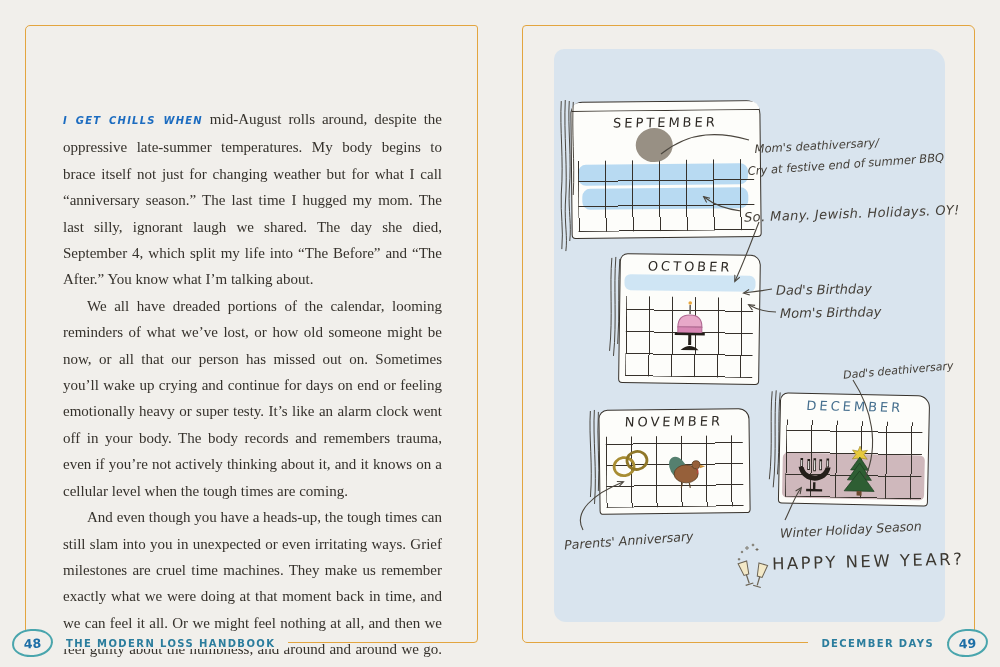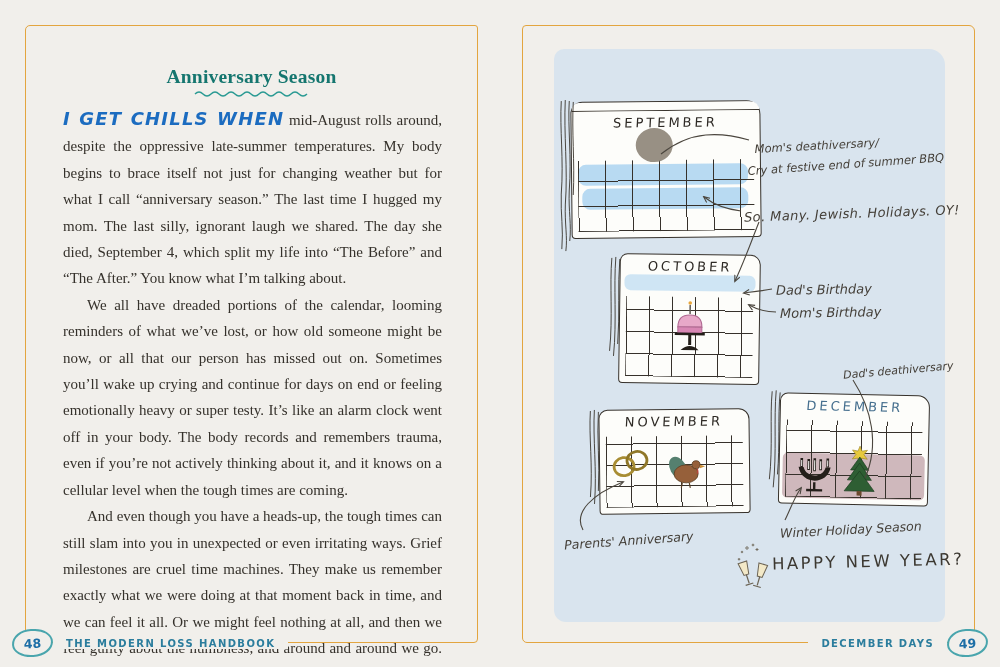--- a/index.html
+++ b/index.html
@@ -16,21 +16,21 @@
   .page-title { font-family:"Liberation Serif", serif; font-weight:bold;
                 font-size:19.5px; color:#15766f; letter-spacing:.2px; }
   .wavy { display:block; margin:1px auto 0; }
 
   .body-text { position:absolute; left:37px; right:35px; top:80px;
                font-size:15px; line-height:26.4px; color:#35312b;
                text-align:justify; }
   .body-text p { margin:0; }
   .body-text p.indent { text-indent:24px; }
   .lead-in { font-family:"DejaVu Sans", sans-serif; font-style:italic;
-             font-weight:bold; color:#1c6cc0; font-size:18px;
+             font-weight:bold; color:#1c6cc0; font-size:10px;
              letter-spacing:1.2px; }
 
   .footer { position:absolute; bottom:-15px; display:flex; align-items:center; }
   .footer-left  { left:-14px; right:0; }
   .footer-right { right:-14px; left:0; justify-content:flex-end; }
   .pg-oval { width:41px; height:28px; border:2px solid #49a5ad; border-radius:50% 48% 52% 50%/55% 50% 55% 48%;
              background:#f1efeb; display:flex; align-items:center; justify-content:center;
              font-family:"DejaVu Sans", sans-serif; font-weight:bold; font-size:12.5px;
              color:#1d6ea6; transform:rotate(-3deg); flex:0 0 auto; }
   .footer-label { font-family:"DejaVu Sans", sans-serif; font-weight:bold;
@@ -94,26 +94,20 @@
   #note-hny { left:249px; top:526px; font-size:16.5px; font-style:normal;
               letter-spacing:2.5px; transform:rotate(-1.5deg); color:#3c3831; }
 
   .lines-overlay { position:absolute; inset:0; pointer-events:none; }
 </style>
 </head>
 <body>
 
 <div class="page" id="left-page">
 
-  <div class="title-wrap">
-    <span class="page-title">Anniversary Season</span>
-    <svg class="wavy" width="118" height="8" viewBox="0 0 118 8">
-      <path d="M2,5 q4,-4 8,0 t8,0 t8,0 t8,0 t8,0 t8,0 t8,0 t8,0 t8,0 t8,0 t8,0 t8,0 t8,0 t8,0" fill="none" stroke="#2a9a93" stroke-width="1.4"></path>
-    </svg>
-  </div>
 
   <div class="body-text">
     <p><span class="lead-in">I GET CHILLS WHEN</span><span> mid-August rolls around, despite the oppressive late-summer temperatures. My body begins to brace itself not just for changing weather but for what I call “anniversary season.” The last time I hugged my mom. The last silly, ignorant laugh we shared. The day she died, September 4, which split my life into “The Before” and “The After.” You know what I’m talking about.</span></p>
     <p class="indent">We all have dreaded portions of the calendar, looming reminders of what we’ve lost, or how old someone might be now, or all that our person has missed out on. Sometimes you’ll wake up crying and continue for days on end or feeling emotionally heavy or super testy. It’s like an alarm clock went off in your body. The body records and remembers trauma, even if you’re not actively thinking about it, and it knows on a cellular level when the tough times are coming.</p>
     <p class="indent">And even though you have a heads-up, the tough times can still slam into you in unexpected or even irritating ways. Grief milestones are cruel time machines. They make us remember exactly what we were doing at that moment back in time, and we can feel it all. Or we might feel nothing at all, and then we feel guilty about the numbness, and around and around we go. Know that the way you are feeling is okay, and whatever you are feeling will change over time.</p>
   </div>
 
   <div class="footer footer-left">
     <div class="pg-oval">
       <span>48</span>

